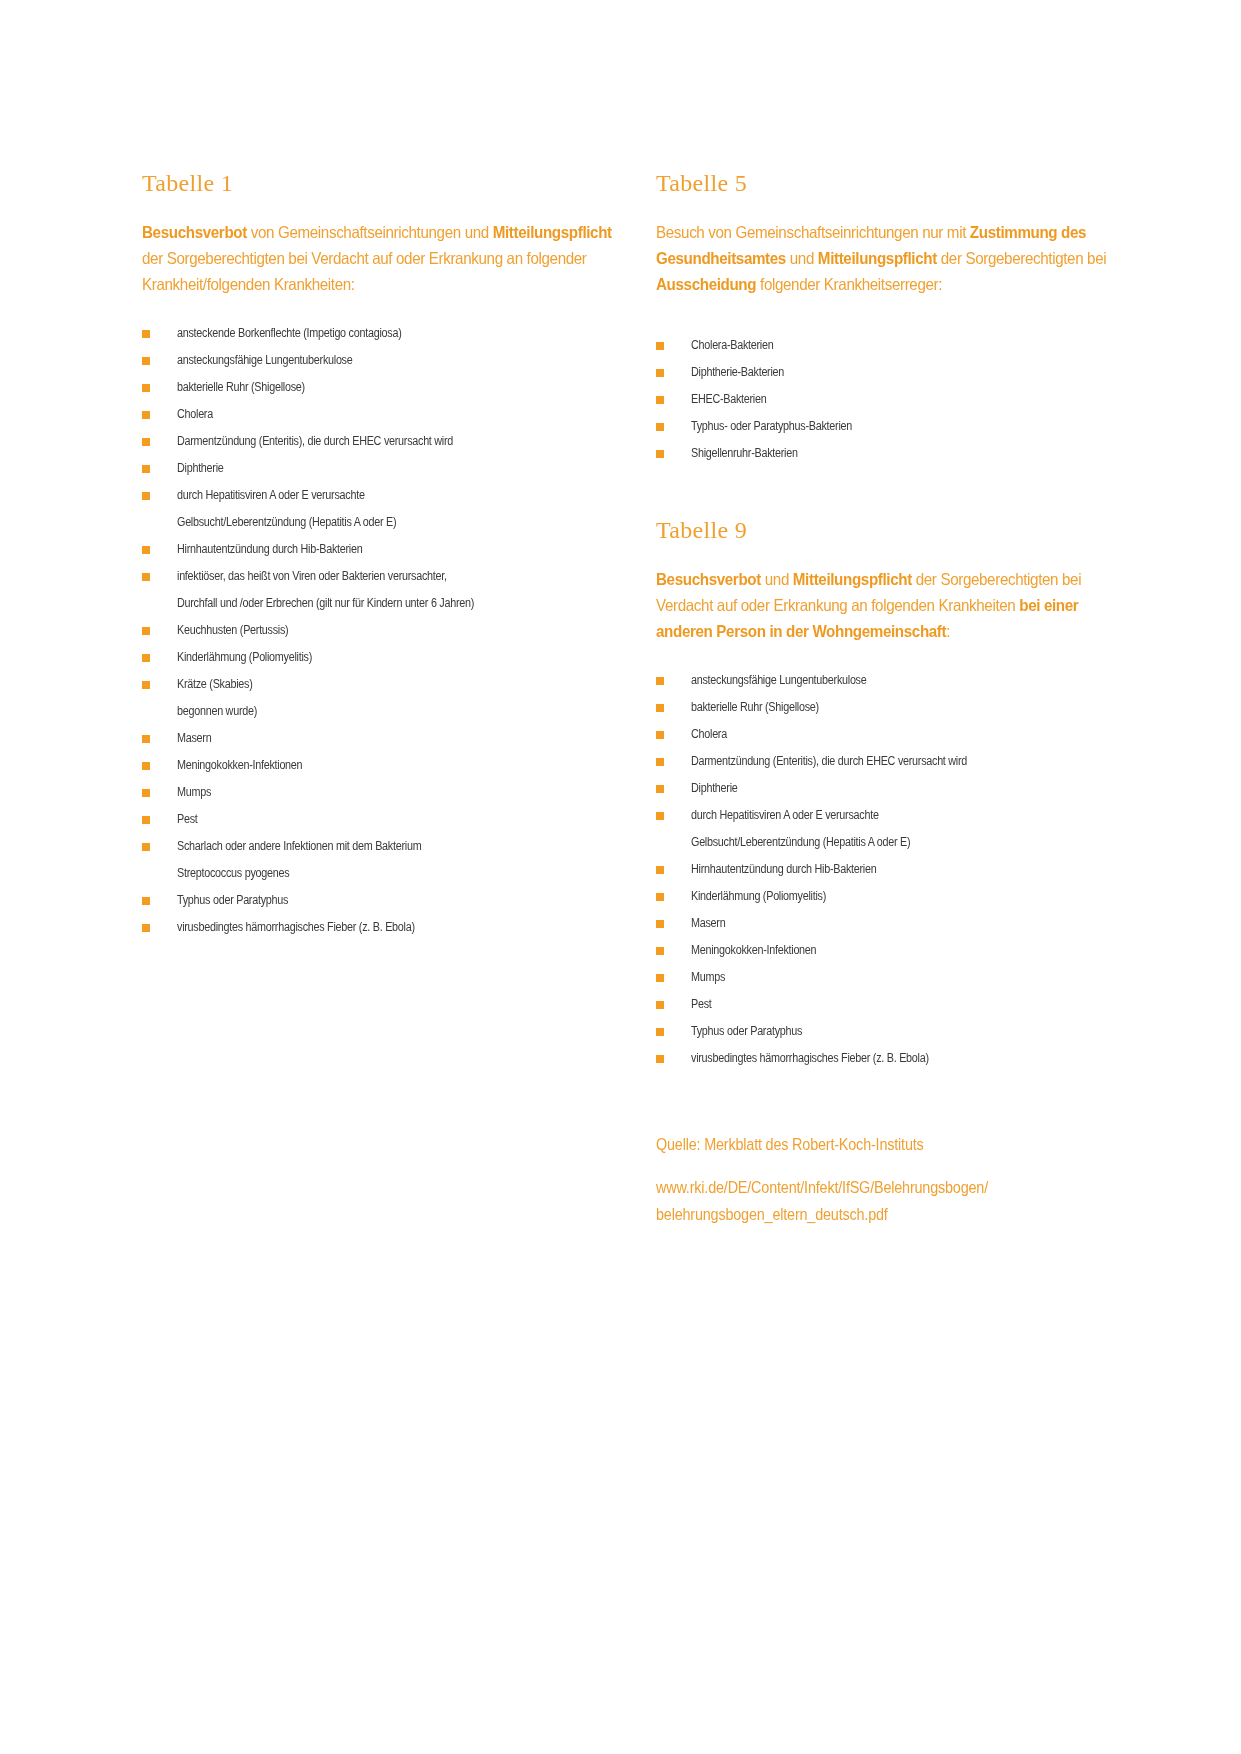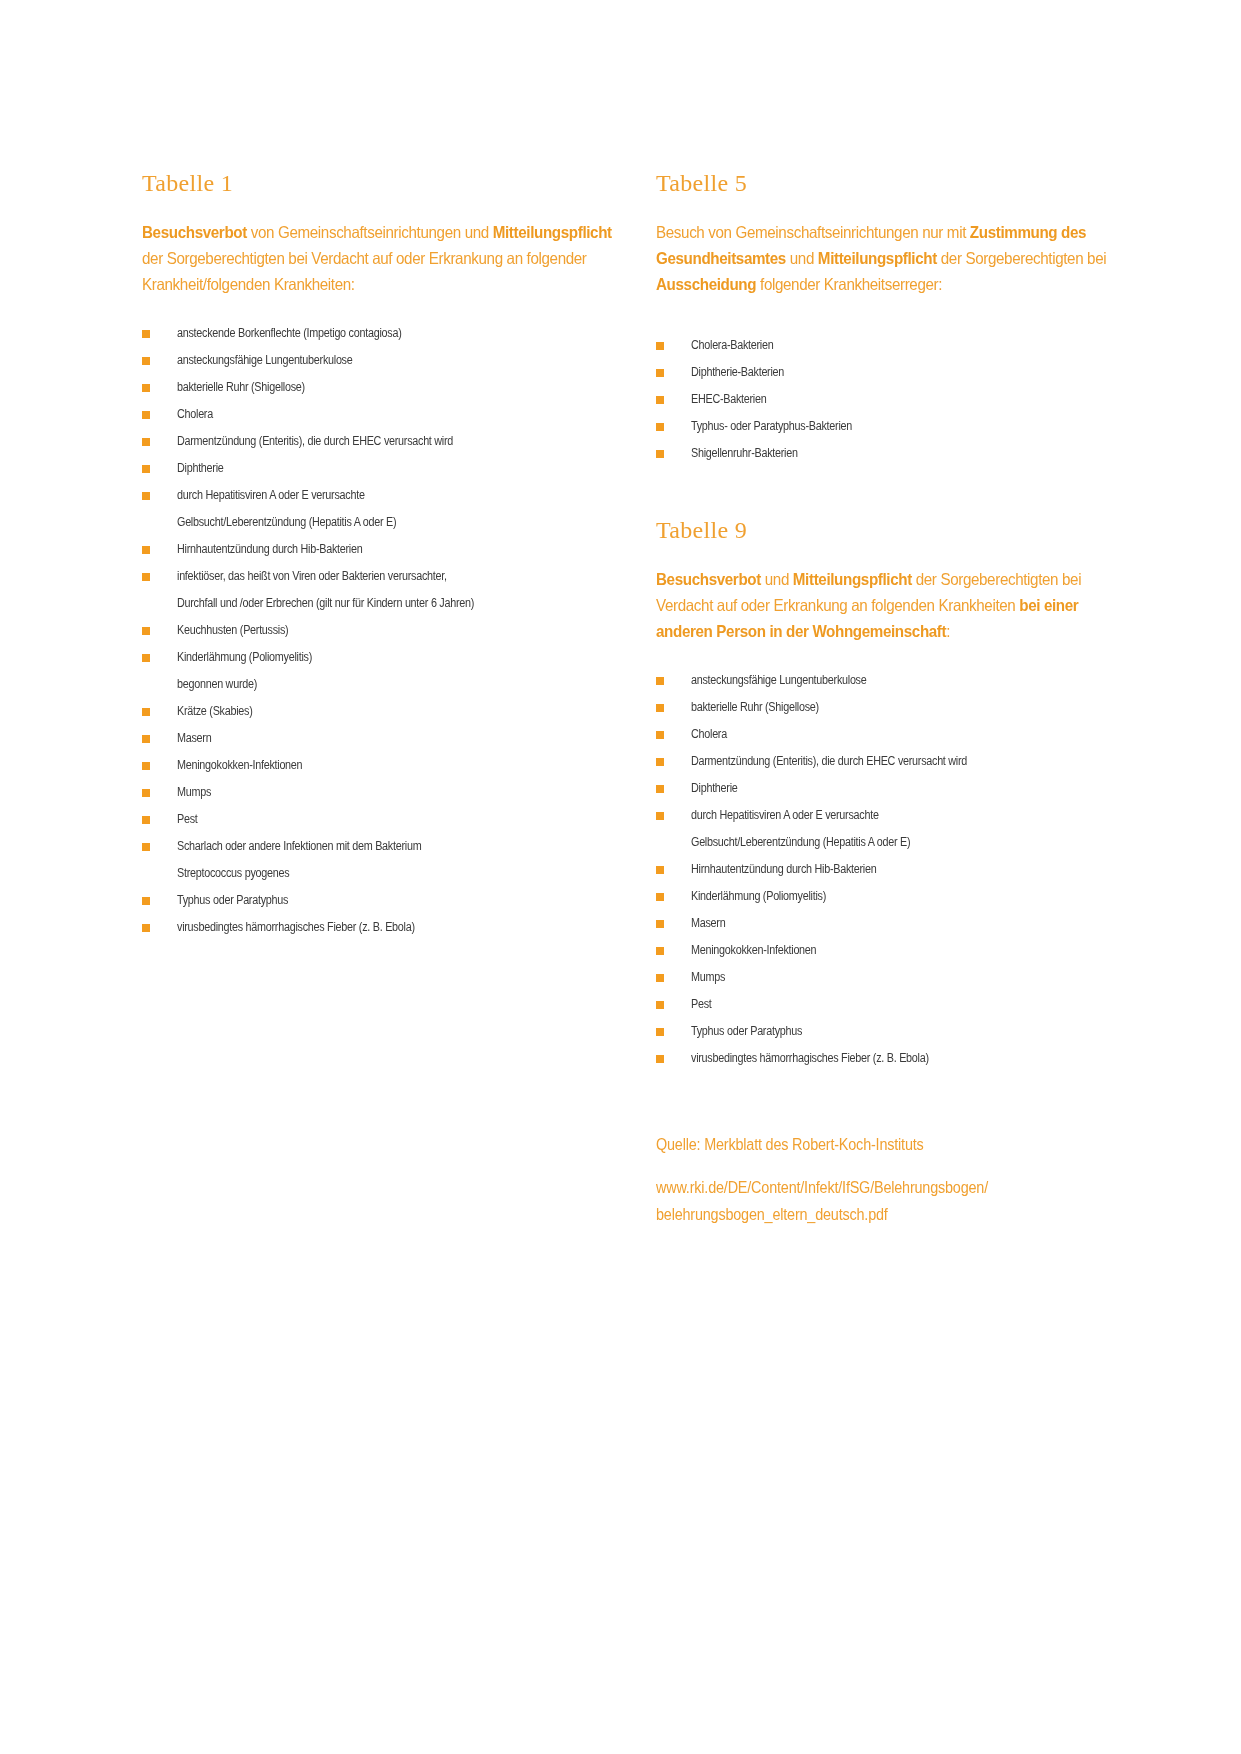--- a/index.html
+++ b/index.html
@@ -55,22 +55,22 @@
       <li><span class="bullet"></span><span class="txt">Cholera</span></li>
       <li><span class="bullet"></span><span class="txt">Darmentzündung (Enteritis), die durch EHEC verursacht wird</span></li>
       <li><span class="bullet"></span><span class="txt">Diphtherie</span></li>
       <li><span class="bullet"></span><span class="txt">durch Hepatitisviren A oder E verursachte</span></li>
       <li><span class="txt">Gelbsucht/Leberentzündung (Hepatitis A oder E)</span></li>
       <li><span class="bullet"></span><span class="txt">Hirnhautentzündung durch Hib-Bakterien</span></li>
       <li><span class="bullet"></span><span class="txt">infektiöser, das heißt von Viren oder Bakterien verursachter,</span></li>
       <li><span class="txt">Durchfall und /oder Erbrechen (gilt nur für Kindern unter 6 Jahren)</span></li>
       <li><span class="bullet"></span><span class="txt">Keuchhusten (Pertussis)</span></li>
       <li><span class="bullet"></span><span class="txt">Kinderlähmung (Poliomyelitis)</span></li>
+      <li><span class="bullet"></span><span class="txt">Krätze (Skabies)</span></li>
       <li><span class="txt">begonnen wurde)</span></li>
-      <li><span class="bullet"></span><span class="txt">Krätze (Skabies)</span></li>
       <li><span class="bullet"></span><span class="txt">Masern</span></li>
       <li><span class="bullet"></span><span class="txt">Meningokokken-Infektionen</span></li>
       <li><span class="bullet"></span><span class="txt">Mumps</span></li>
       <li><span class="bullet"></span><span class="txt">Pest</span></li>
       <li><span class="bullet"></span><span class="txt">Scharlach oder andere Infektionen mit dem Bakterium</span></li>
       <li><span class="txt">Streptococcus pyogenes</span></li>
       <li><span class="bullet"></span><span class="txt">Typhus oder Paratyphus</span></li>
       <li><span class="bullet"></span><span class="txt">virusbedingtes hämorrhagisches Fieber (z. B. Ebola)</span></li>
     </ul>
 </div>

